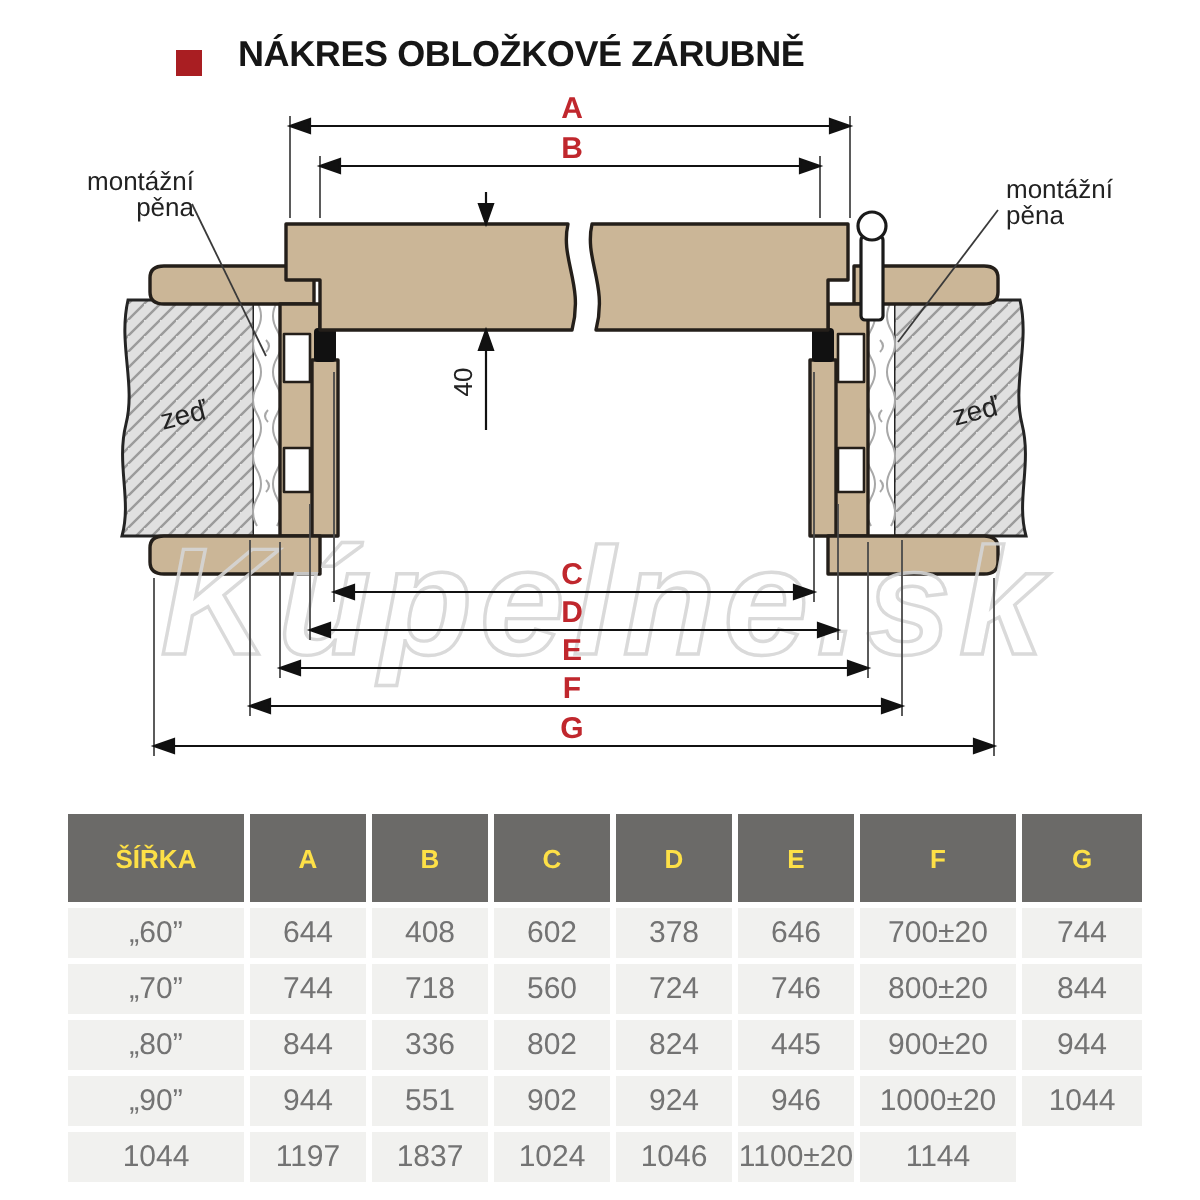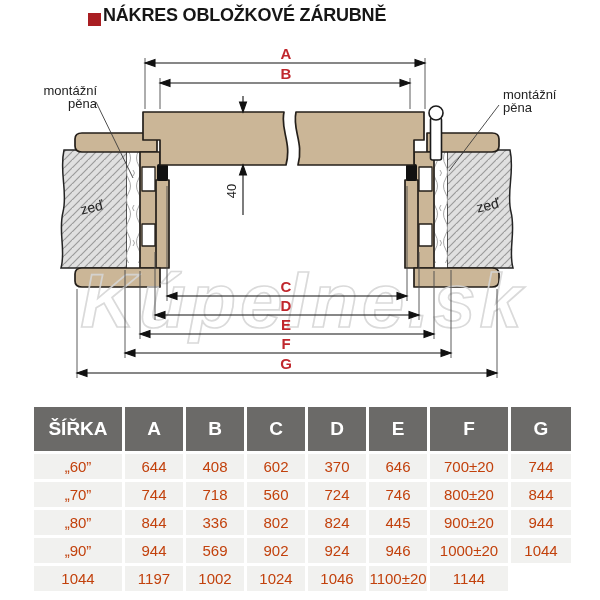--- a/index.html
+++ b/index.html
@@ -1,33 +1,33 @@
 <!DOCTYPE html>
 <html style="--accent_red: #a91e22; --dim_red: #c0272d; --frame_tan: #cbb697; --frame_stroke: #241f1a; --wall_fill: #e0e0e0; --wall_hatch: #9b9b9b; --foam_wave: #a8a8a8; --watermark_gray: #d6d6d6; --table_header_bg: #6b6a68; --table_row_bg: #f1f1ef;"><head>
 <meta charset="utf-8">
 <style>
   html,body { margin:0; padding:0; }
   body {
     width:600px; height:600px; position:relative; background:#ffffff;
     font-family:"Liberation Sans", sans-serif; overflow:hidden;
   }
-  .header { position:absolute; top:5px; left:88px; display:flex; align-items:flex-end; gap:2px; }
+  .header { position:absolute; top:17px; left:88px; display:flex; align-items:flex-end; gap:18px; }
   .header .sq { width:13px; height:13px; background:var(--accent_red,#a91e22); margin-top:3px; }
   .header .t { font-size:18px; font-weight:bold; color:#161616; letter-spacing:-0.2px; white-space:nowrap; }
 
   svg.drawing { position:absolute; top:0; left:0; font-family:"Liberation Sans", sans-serif; }
   .dimletter { fill:var(--dim_red,#c0272d); font-size:15px; font-weight:bold; }
   .drawlabel { fill:#222; font-size:13px; }
   .walllabel { fill:#222; font-size:14px; }
 
   .size-table { position:absolute; top:407px; left:34px; }
   .t-row { display:grid; grid-template-columns:88px 58px 58px 58px 58px 58px 78px 60px; gap:3px; margin-bottom:3px; }
   .cell { display:flex; align-items:center; justify-content:center; }
-  .t-row.head .cell { background:var(--table_header_bg,#6b6a68); color:#ffffff; height:44px; font-weight:bold; font-size:19px; }
-  .t-row.data .cell { background:var(--table_row_bg,#f1f1ef); height:25px; font-size:15px; color:#c2410c; }
+  .t-row.head .cell { background:var(--table_header_bg,#6b6a68); color:#fde047; height:44px; font-weight:bold; font-size:13px; }
+  .t-row.data .cell { background:var(--table_row_bg,#f1f1ef); height:25px; font-size:15px; color:#737373; }
 </style>
 </head>
 <body>
 
 <div class="header">
   <div class="sq"></div>
   <div class="t">NÁKRES OBLOŽKOVÉ ZÁRUBNĚ</div>
 </div>
 
 <svg class="drawing" width="600" height="405" viewBox="0 0 600 405">
@@ -182,21 +182,21 @@
     <div class="cell">D</div>
     <div class="cell">E</div>
     <div class="cell">F</div>
     <div class="cell">G</div>
   </div>
   <div class="t-row data">
     <div class="cell">„60”</div>
     <div class="cell">644</div>
     <div class="cell">408</div>
     <div class="cell">602</div>
-    <div class="cell">370</div>
+    <div class="cell">378</div>
     <div class="cell">646</div>
     <div class="cell">700±20</div>
     <div class="cell">744</div>
   </div>
   <div class="t-row data">
     <div class="cell">„70”</div>
     <div class="cell">744</div>
     <div class="cell">718</div>
     <div class="cell">560</div>
     <div class="cell">724</div>
@@ -210,29 +210,29 @@
     <div class="cell">336</div>
     <div class="cell">802</div>
     <div class="cell">824</div>
     <div class="cell">445</div>
     <div class="cell">900±20</div>
     <div class="cell">944</div>
   </div>
   <div class="t-row data">
     <div class="cell">„90”</div>
     <div class="cell">944</div>
-    <div class="cell">569</div>
+    <div class="cell">551</div>
     <div class="cell">902</div>
     <div class="cell">924</div>
     <div class="cell">946</div>
     <div class="cell">1000±20</div>
     <div class="cell">1044</div>
   </div>
   <div class="t-row data">
     <div class="cell">1044</div>
     <div class="cell">1197</div>
-    <div class="cell">1002</div>
+    <div class="cell">1837</div>
     <div class="cell">1024</div>
     <div class="cell">1046</div>
     <div class="cell">1100±20</div>
     <div class="cell">1144</div>
   </div>
 </div>
 
 </body></html>

